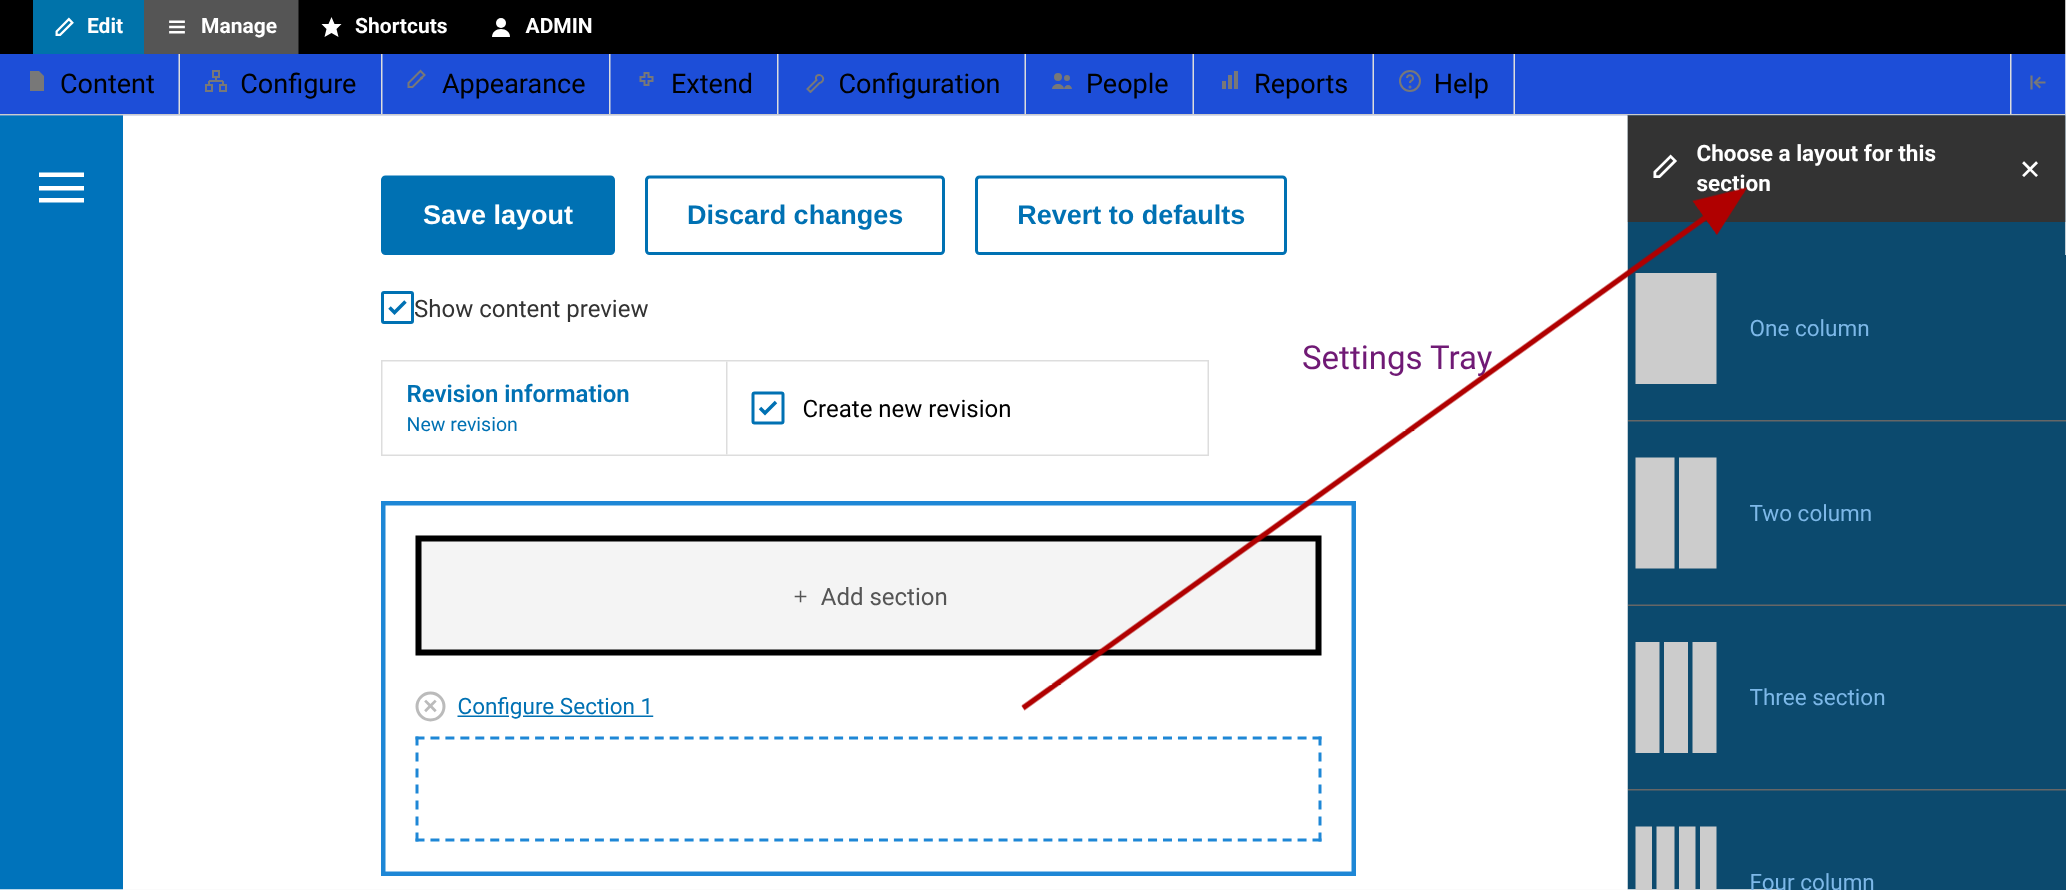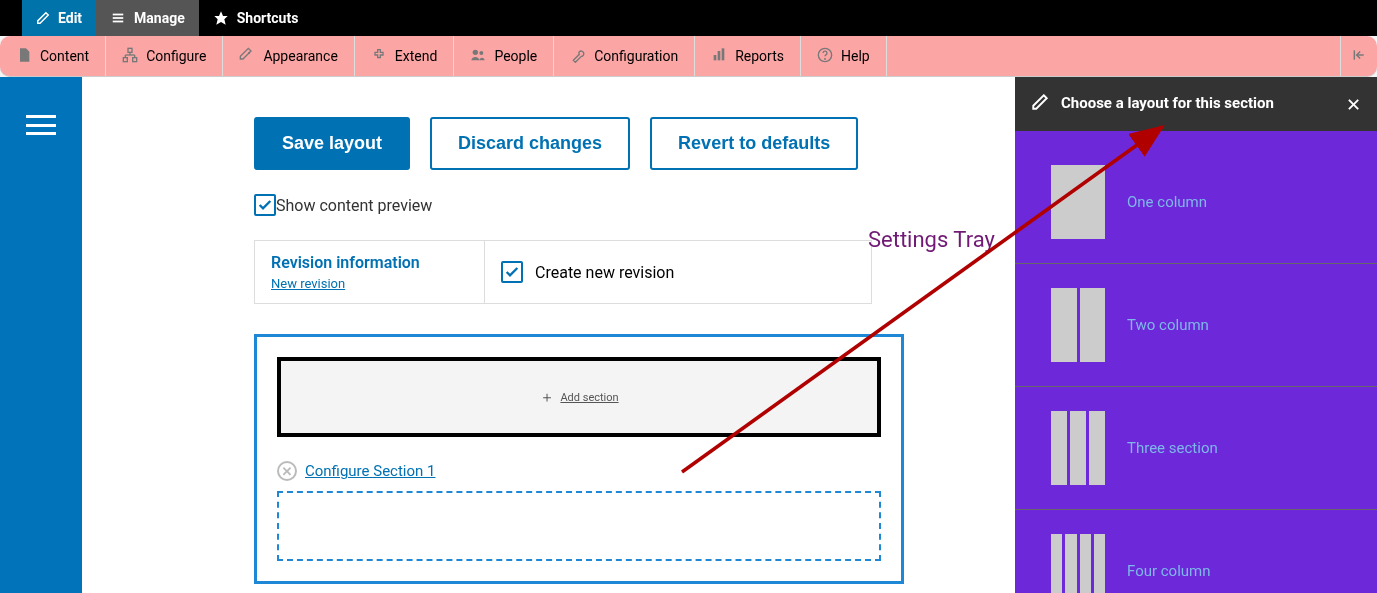--- a/index.html
+++ b/index.html
@@ -6,63 +6,63 @@
   body { font-family: -apple-system, BlinkMacSystemFont, "Segoe UI", Roboto, sans-serif; width: 1377px; height: 593px; overflow: hidden; background: #f5f5f5; position: relative; }
 
   
   .toolbar-top { background: #000; height: 36px; display: flex; align-items: stretch; color: #fff; font-size: 14px; font-weight: bold; padding-left: 22px; }
   .toolbar-top .tab { display: flex; align-items: center; padding: 0 14px; gap: 8px; cursor: pointer; }
   .toolbar-top .tab.edit { background: #0073aa; }
   .toolbar-top .tab.manage { background: #555; }
   .toolbar-top .icon { display: inline-flex; }
 
   
-  .admin-bar { background: #fca5a5; border-bottom: 1px solid #ccc; height: 41px; display: flex; align-items: center; font-size: 14px; border-radius: 10px; }
+  .admin-bar { background: #1d4ed8; border-bottom: 1px solid #ccc; height: 41px; display: flex; align-items: center; font-size: 18px; }
   .admin-bar .item { display: flex; align-items: center; gap: 8px; padding: 0 16px; height: 100%; border-right: 1px solid #ddd; cursor: pointer; }
   .admin-bar .collapse { margin-left: auto; padding: 0 10px; border-left: 1px solid #ddd; border-right: none; height: 100%; display: flex; align-items: center; cursor: pointer; }
 
   
   .page-body { display: flex; height: calc(593px - 36px - 41px); }
   .left-rail { width: 82px; background: #0073bb; display: flex; align-items: flex-start; justify-content: center; padding-top: 38px; }
   .hamburger { width: 30px; height: 20px; display: flex; flex-direction: column; justify-content: space-between; }
   .hamburger span { height: 3px; background: #fff; }
 
   .content-area { flex: 1; background: #fff; padding: 40px 0 0 172px; position: relative; }
 
   .btn-row { display: flex; gap: 20px; margin-bottom: 24px; border-radius: 26px; }
   .btn { font-size: 18px; font-weight: 600; padding: 14px 26px; border: 2px solid #0071b3; background: #fff; color: #0071b3; cursor: pointer; border-radius: 3px; }
   .btn.primary { background: #0071b3; color: #fff; }
 
   .checkbox-row { display: flex; align-items: center; font-size: 16px; color: #333; margin-bottom: 24px; }
   .checkbox { width: 22px; height: 22px; border: 2px solid #0071b3; border-radius: 2px; display: flex; align-items: center; justify-content: center; }
   .checkbox svg { stroke: #0071b3; }
 
-  .revision-box { border: 1px solid #ddd; display: flex; width: 618px; margin-bottom: 30px; }
+  .revision-box { border: 1px solid #ddd; display: flex; width: 552px; margin-bottom: 30px; }
   .revision-left { padding: 12px 16px; flex: 0 0 230px; border-right: 1px solid #ddd; }
   .revision-left .title { color: #0071b3; font-weight: 600; font-size: 16px; }
-  .revision-left .sub { color: #0071b3; font-size: 13px; margin-top: 4px; text-decoration: underline; }
+  .revision-left .sub { color: #0071b3; font-size: 13px; margin-top: 4px; }
   .revision-right { padding: 12px 16px; display: flex; align-items: center; gap: 12px; }
 
   .layout-builder { border: 3px solid #1e87d6; width: 650px; padding: 20px; }
   .add-section { border: 4px solid #000; background: #f4f4f4; height: 80px; display: flex; align-items: center; justify-content: center; gap: 6px; cursor: pointer; }
-  .add-section .text { text-decoration: underline; color: #555; font-size: 11px; }
+  .add-section .text { color: #555; font-size: 16px; }
 
   .configure-row { display: flex; align-items: center; gap: 8px; margin-top: 24px; }
   .configure-row .close-circle { width: 20px; height: 20px; border: 2px solid #bbb; border-radius: 50%; display: flex; align-items: center; justify-content: center; color: #bbb; font-size: 13px; font-weight: bold; }
   .configure-row a { color: #0071b3; text-decoration: underline; font-size: 15px; }
 
   .dashed-placeholder { border: 2px dashed #1e87d6; height: 70px; margin-top: 10px; }
 
   
-  .tray { width: 362px; background: #6d28d9; color: #fff; display: flex; flex-direction: column; }
+  .tray { width: 292px; background: #0c4a6e; color: #fff; display: flex; flex-direction: column; }
   .tray-header { background: #333; padding: 16px; display: flex; align-items: center; gap: 12px; }
   .tray-header .title { font-weight: bold; font-size: 15px; flex: 1; line-height: 1.3; }
   .tray-header .close { cursor: pointer; font-size: 18px; }
   .tray-body { padding: 10px 0; overflow-y: auto; }
-  .layout-option { display: flex; align-items: center; gap: 22px; padding: 24px 36px; border-bottom: 1px solid #666; cursor: pointer; }
+  .layout-option { display: flex; align-items: center; gap: 22px; padding: 24px 5px; border-bottom: 1px solid #666; cursor: pointer; }
   .layout-option:last-child { border-bottom: none; }
   .layout-option .label { color: #7db8e8; font-size: 15px; }
 
   .layout-preview { width: 54px; height: 74px; display: flex; gap: 3px; }
   .layout-preview span { flex: 1; background: #ccc; display: block; }
 
   
   .annotation-text { position: absolute; color: #701a75; font-size: 22px; left: 786px; top: 150px; }
   .annotation-arrow { position: absolute; left: 590px; top: 40px; pointer-events: none; }
 
@@ -90,20 +90,29 @@
     </span>
     <span>Manage</span>
   </div>
   <div class="tab">
     <span class="icon">
       <svg width="16" height="16" viewBox="0 0 24 24" fill="#fff">
           <polygon points="12 2 15 9 22 9 17 14 19 22 12 18 5 22 7 14 2 9 9 9"></polygon>
         </svg>
     </span>
     <span>Shortcuts</span>
+  </div>
+  <div class="tab">
+    <span class="icon">
+      <svg width="16" height="16" viewBox="0 0 24 24" fill="#fff">
+          <circle cx="12" cy="8" r="5"></circle>
+          <path d="M3 22c0-5 4-8 9-8s9 3 9 8"></path>
+        </svg>
+    </span>
+    <span>ADMIN</span>
   </div>
 </div>
 
 <div class="admin-bar">
   <div class="item">
     <span class="ai"><svg width="16" height="16" viewBox="0 0 24 24" fill="currentColor">
           <path d="M6 2h9l5 5v15H6z"></path>
         </svg></span>
     <span>Content</span>
   </div>
@@ -126,33 +135,33 @@
         </svg></span>
     <span>Appearance</span>
   </div>
   <div class="item">
     <span class="ai"><svg width="16" height="16" viewBox="0 0 24 24" fill="none" stroke="currentColor" stroke-width="2">
           <path d="M10 4h4v4h4v4h-4v4h-4v-4H6V8h4z"></path>
         </svg></span>
     <span>Extend</span>
   </div>
   <div class="item">
+    <span class="ai"><svg width="16" height="16" viewBox="0 0 24 24" fill="none" stroke="currentColor" stroke-width="2">
+          <path d="M14 7a4 4 0 1 1 3 7l-9 9-3-3 9-9a4 4 0 0 1 0-4z"></path>
+        </svg></span>
+    <span>Configuration</span>
+  </div>
+  <div class="item">
     <span class="ai"><svg width="16" height="16" viewBox="0 0 24 24" fill="currentColor">
           <circle cx="8" cy="8" r="4"></circle>
           <circle cx="17" cy="9" r="3"></circle>
           <path d="M2 20c0-3 3-5 6-5s6 2 6 5"></path>
           <path d="M14 20c0-2 2-4 4-4s4 2 4 4"></path>
         </svg></span>
     <span>People</span>
-  </div>
-  <div class="item">
-    <span class="ai"><svg width="16" height="16" viewBox="0 0 24 24" fill="none" stroke="currentColor" stroke-width="2">
-          <path d="M14 7a4 4 0 1 1 3 7l-9 9-3-3 9-9a4 4 0 0 1 0-4z"></path>
-        </svg></span>
-    <span>Configuration</span>
   </div>
   <div class="item">
     <span class="ai"><svg width="16" height="16" viewBox="0 0 24 24" fill="currentColor">
           <rect x="4" y="12" width="4" height="8"></rect>
           <rect x="10" y="6" width="4" height="14"></rect>
           <rect x="16" y="2" width="4" height="18"></rect>
         </svg></span>
     <span>Reports</span>
   </div>
   <div class="item">

